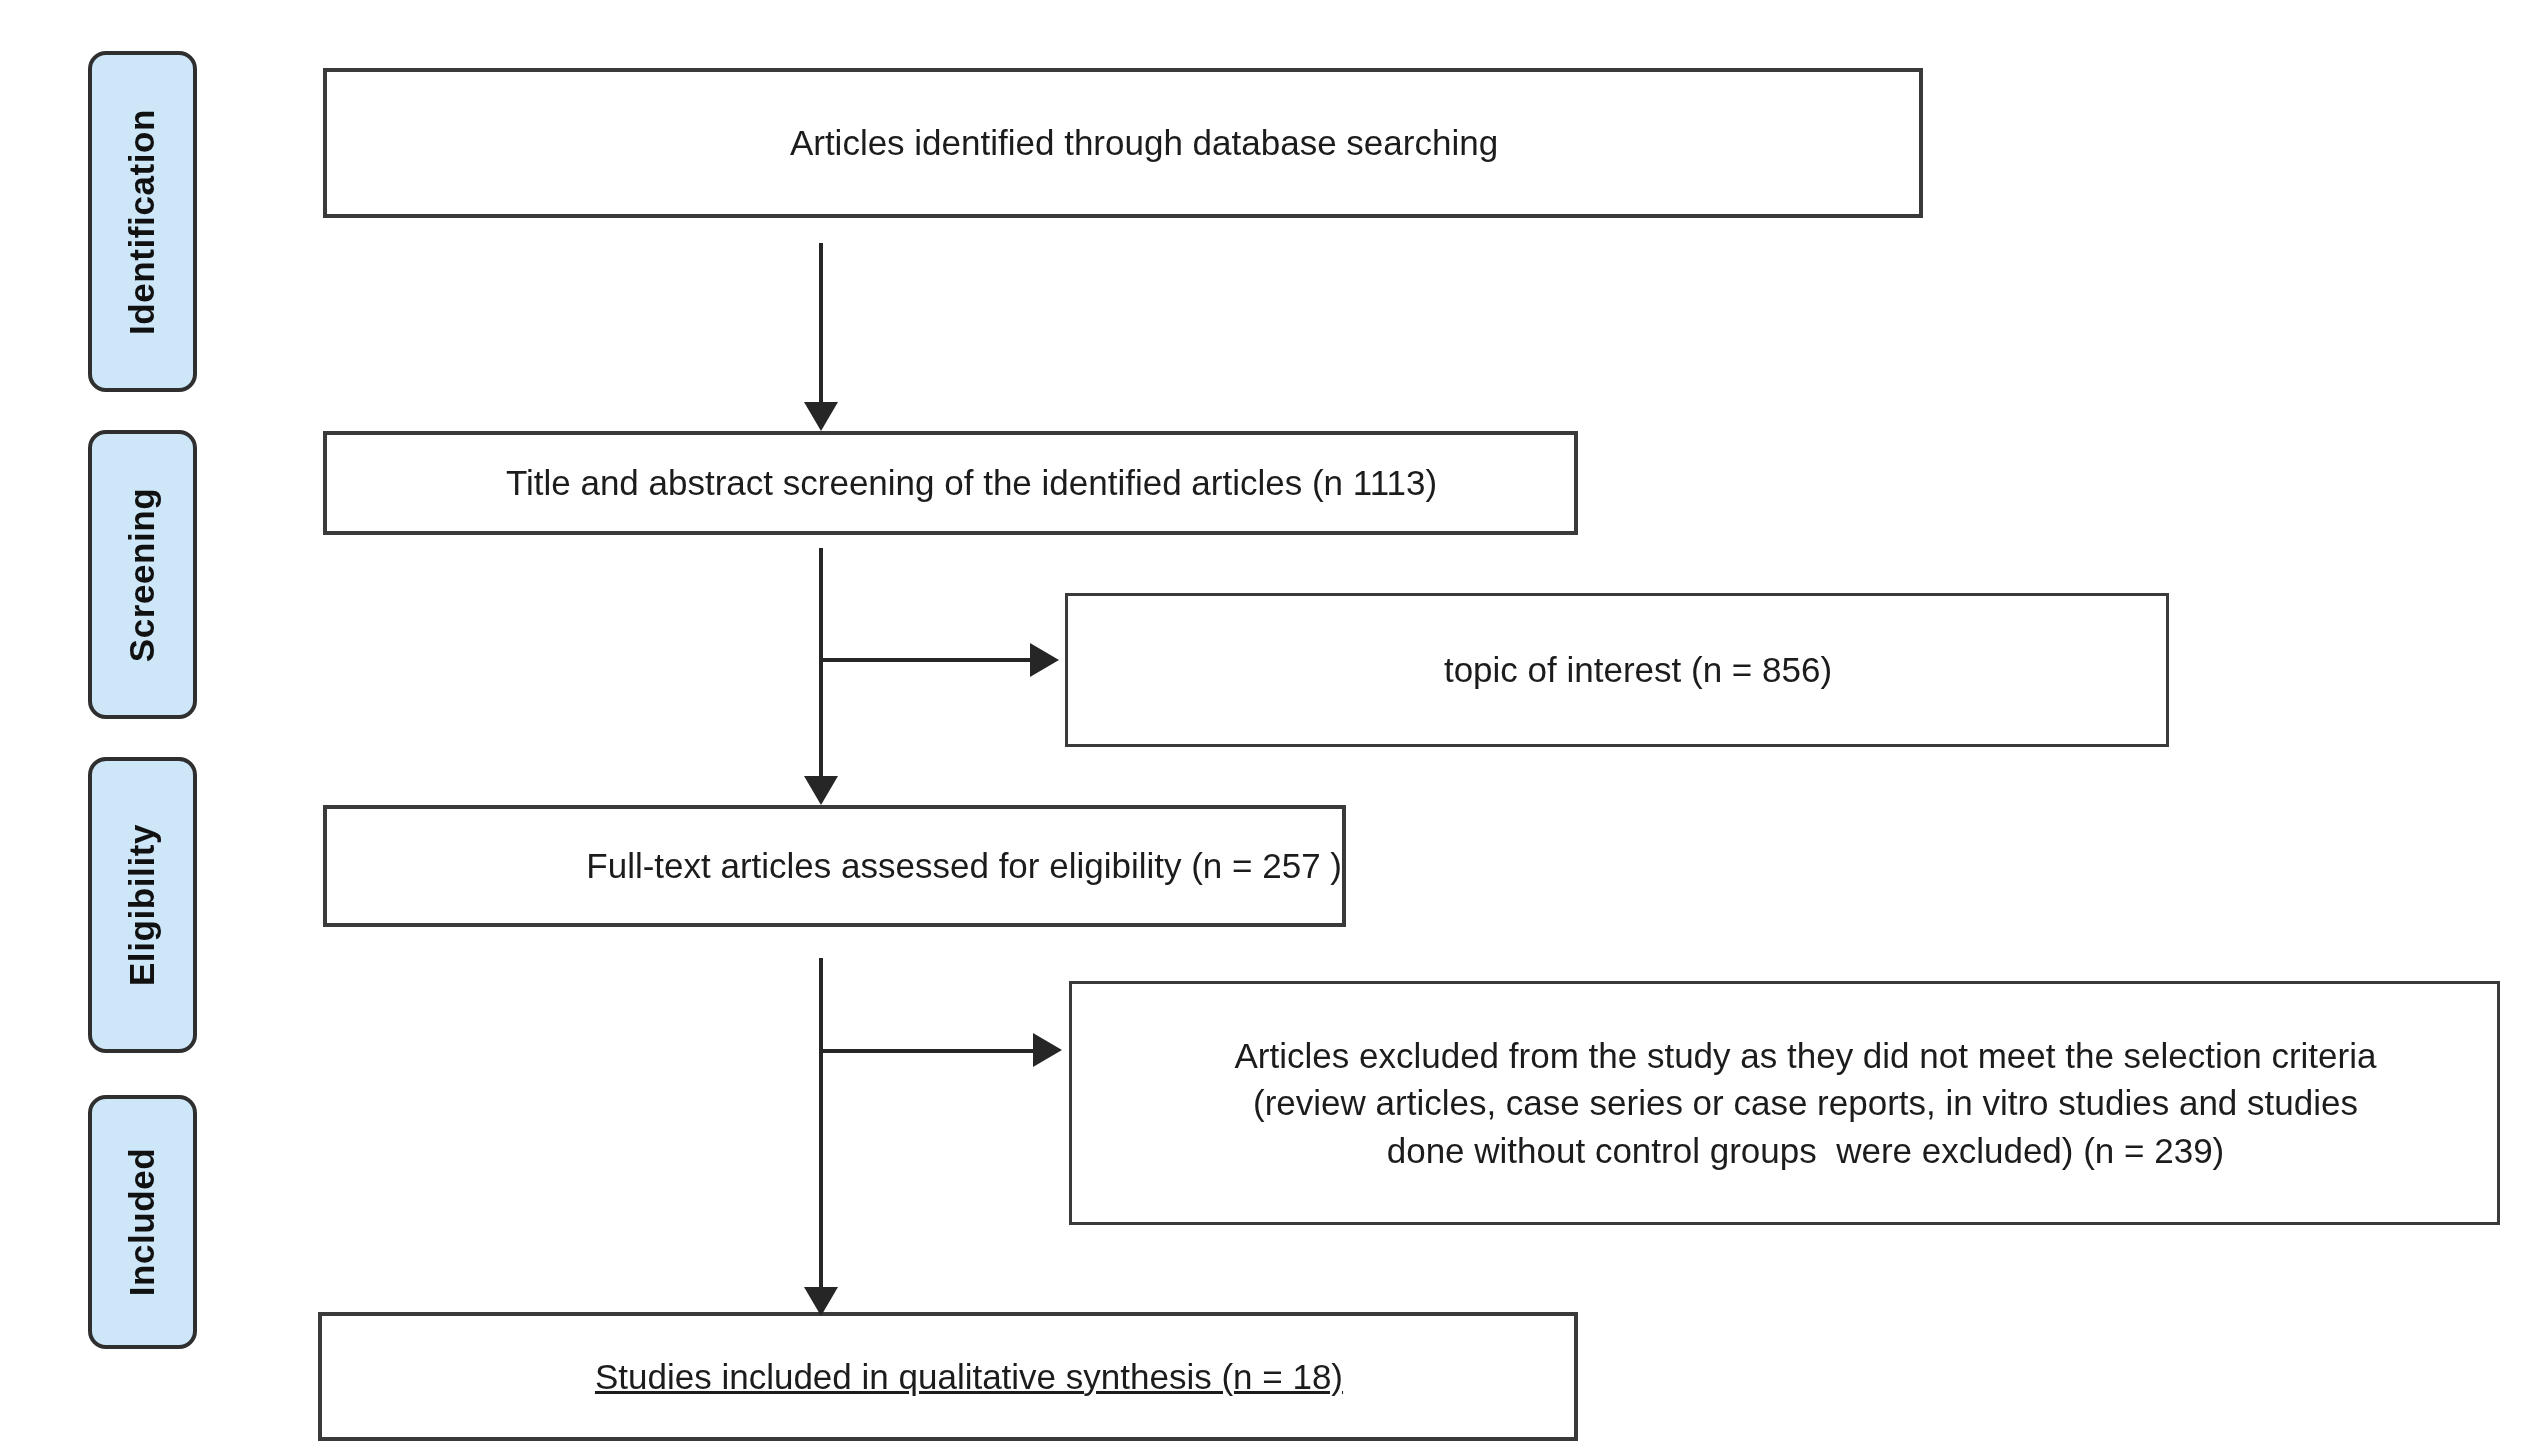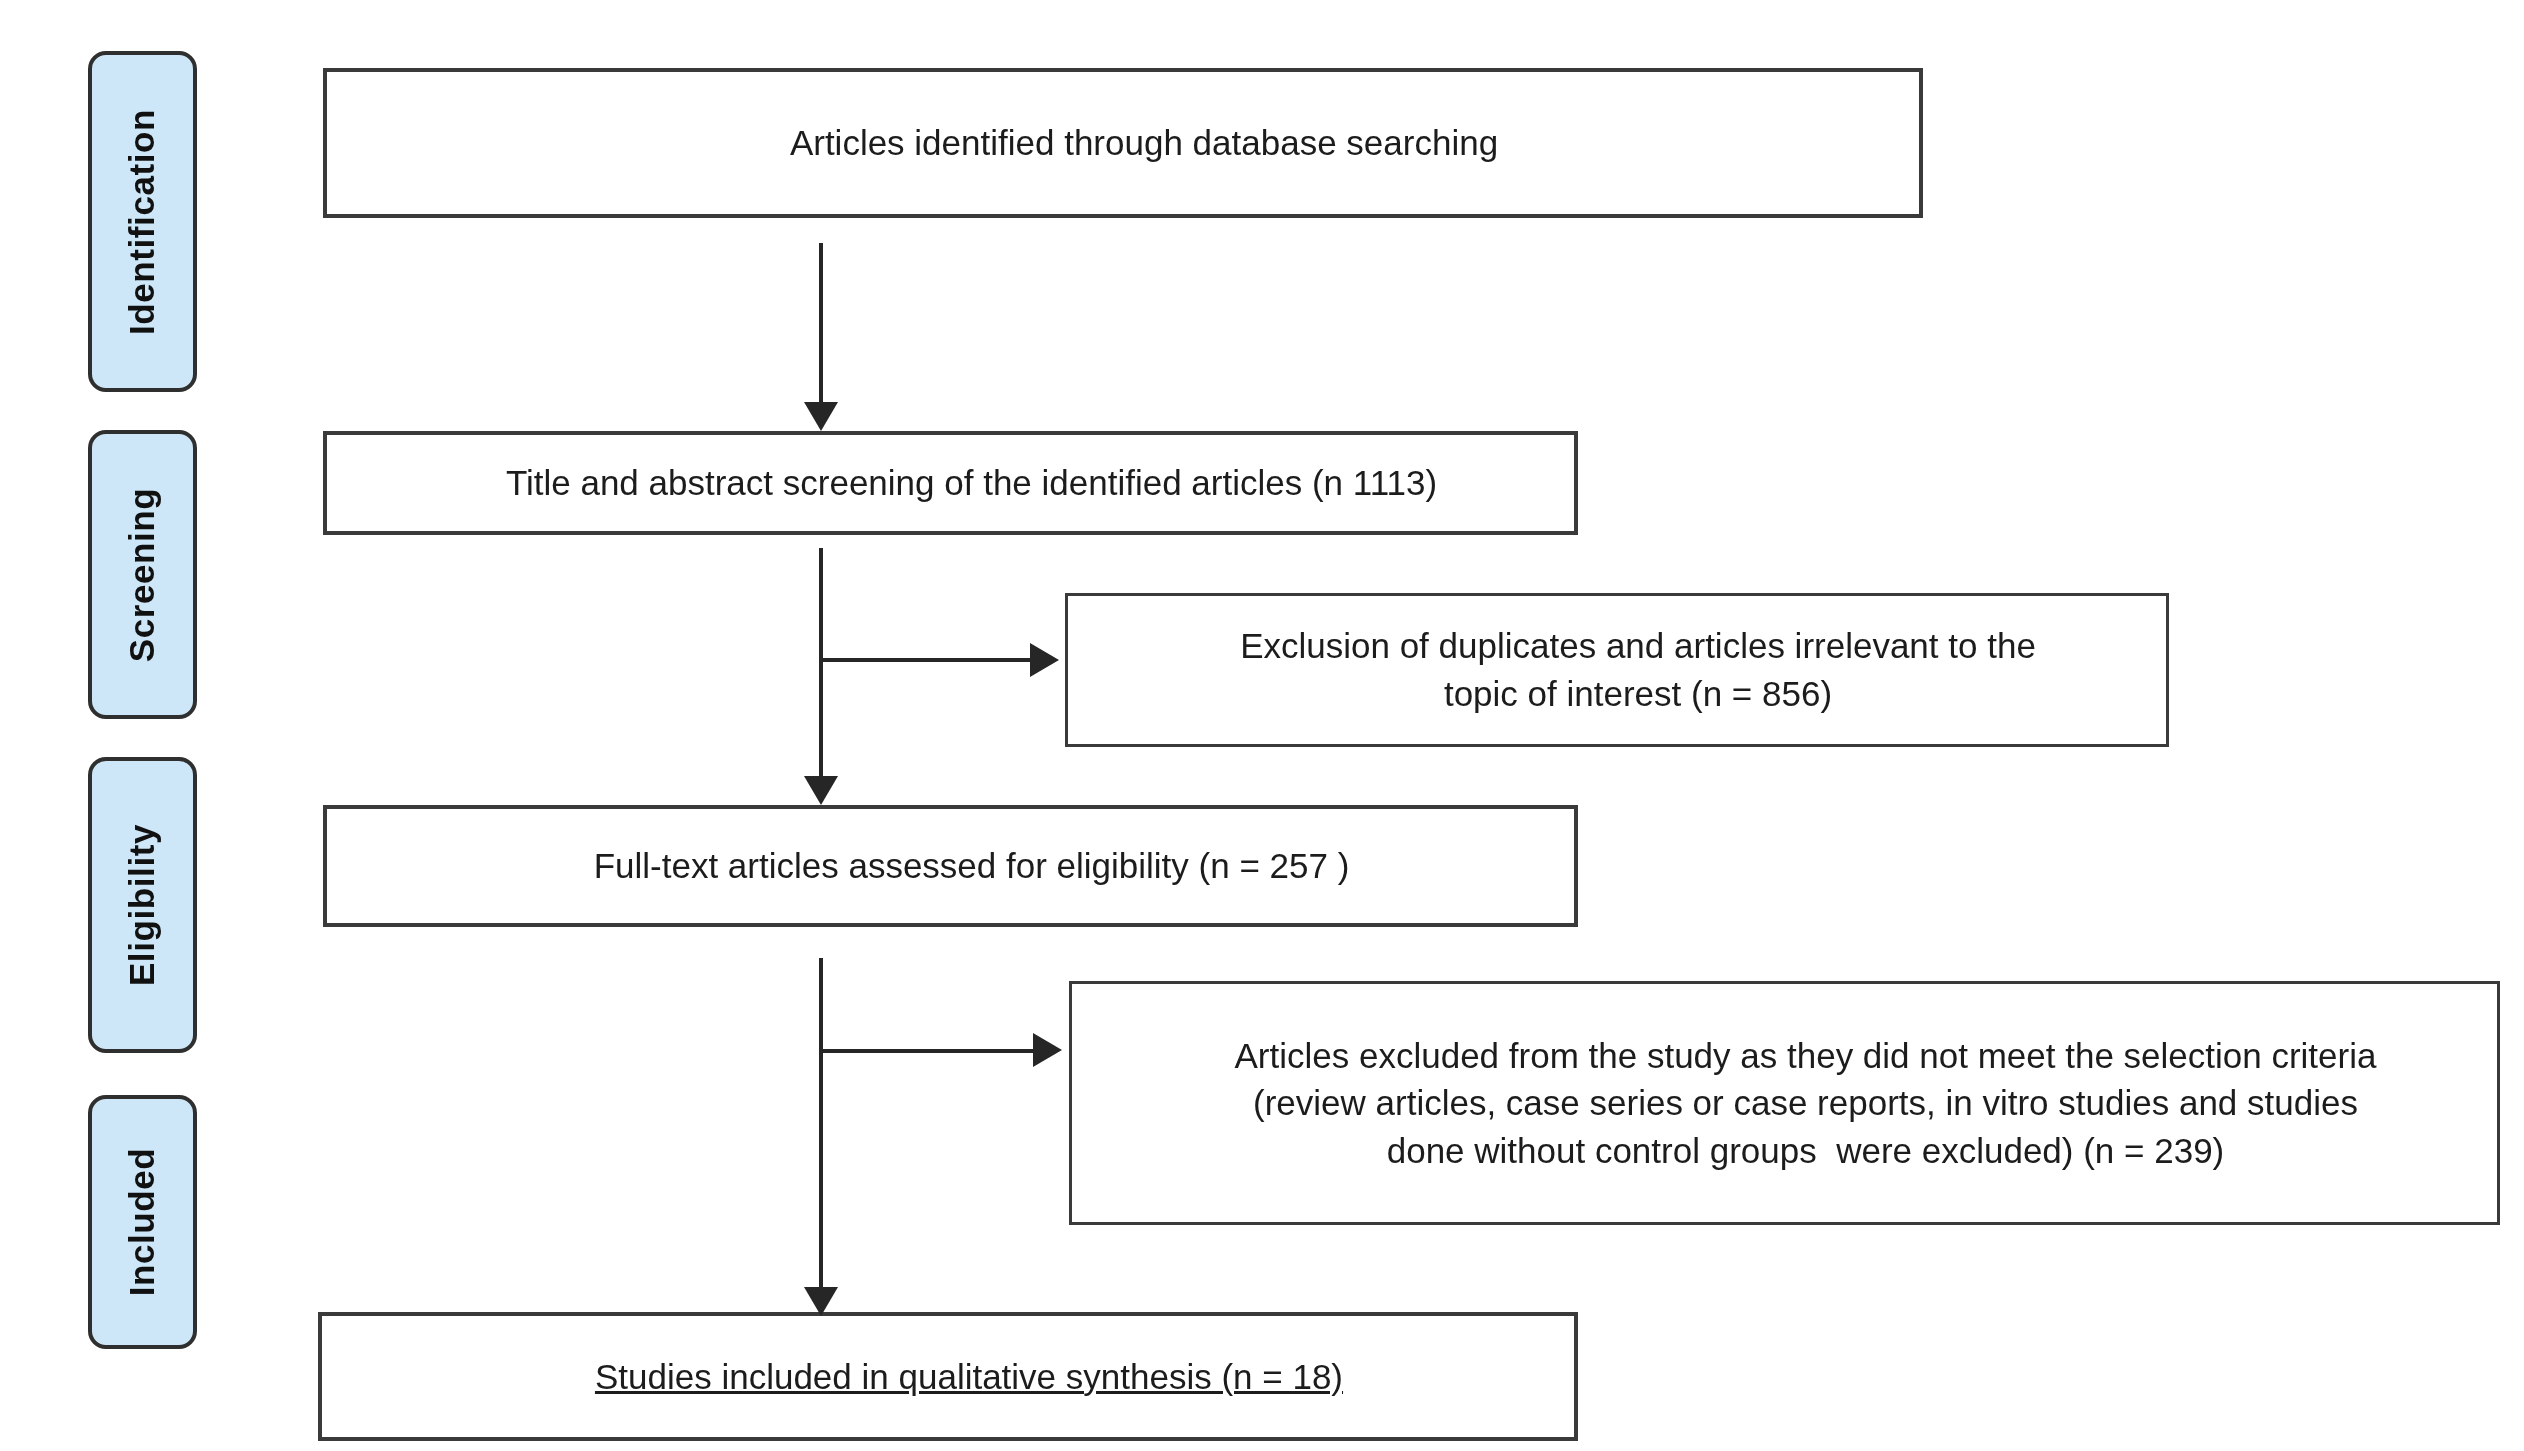--- a/index.html
+++ b/index.html
@@ -54,21 +54,21 @@
   }
   
   #stage-identification{top:51px;height:341px;}
   #stage-screening{top:430px;height:289px;}
   #stage-eligibility{top:757px;height:296px;}
   #stage-included{top:1095px;height:254px;}
   
   #box-identified{left:323px;top:68px;width:1600px;height:150px;}
   #box-screened{left:323px;top:431px;width:1255px;height:104px;}
   #box-excluded-screening{left:1065px;top:593px;width:1104px;height:154px;}
-  #box-fulltext{left:323px;top:805px;width:1255px;height:122px;}
+  #box-fulltext{left:323px;top:805px;width:1023px;height:122px;align-items:flex-end;}
   #box-excluded-fulltext{left:1069px;top:981px;width:1431px;height:244px;}
   #box-included-synthesis{left:318px;top:1312px;width:1260px;height:129px;text-decoration:underline;}
   
   #a1-line{left:819px;top:243px;height:161px;}
   #a1-head{left:804px;top:402px;}
   #a2-line{left:819px;top:548px;height:230px;}
   #a2-head{left:804px;top:776px;}
   #b1-line{left:821px;top:658px;width:209px;}
   #b1-head{left:1030px;top:643px;}
   #a3-line{left:819px;top:958px;height:335px;}
@@ -96,21 +96,20 @@
 
   <div id="box-identified" class="box">
     <div class="line">Articles identified through database searching</div>
   </div>
 
   <div id="box-screened" class="box">
     <div class="line">Title and abstract screening of the identified articles (n 1113)</div>
   </div>
 
   <div id="box-excluded-screening" class="box excl">
-    <div class="line">Exclusion of duplicates and articles irrelevant to the</div>
     <div class="line">topic of interest (n = 856)</div>
   </div>
 
   <div id="box-fulltext" class="box">
     <div class="line">Full-text articles assessed for eligibility (n = 257 )</div>
   </div>
 
   <div id="box-excluded-fulltext" class="box excl">
     <div class="line">Articles excluded from the study as they did not meet the selection criteria</div>
     <div class="line">(review articles, case series or case reports, in vitro studies and studies</div>

